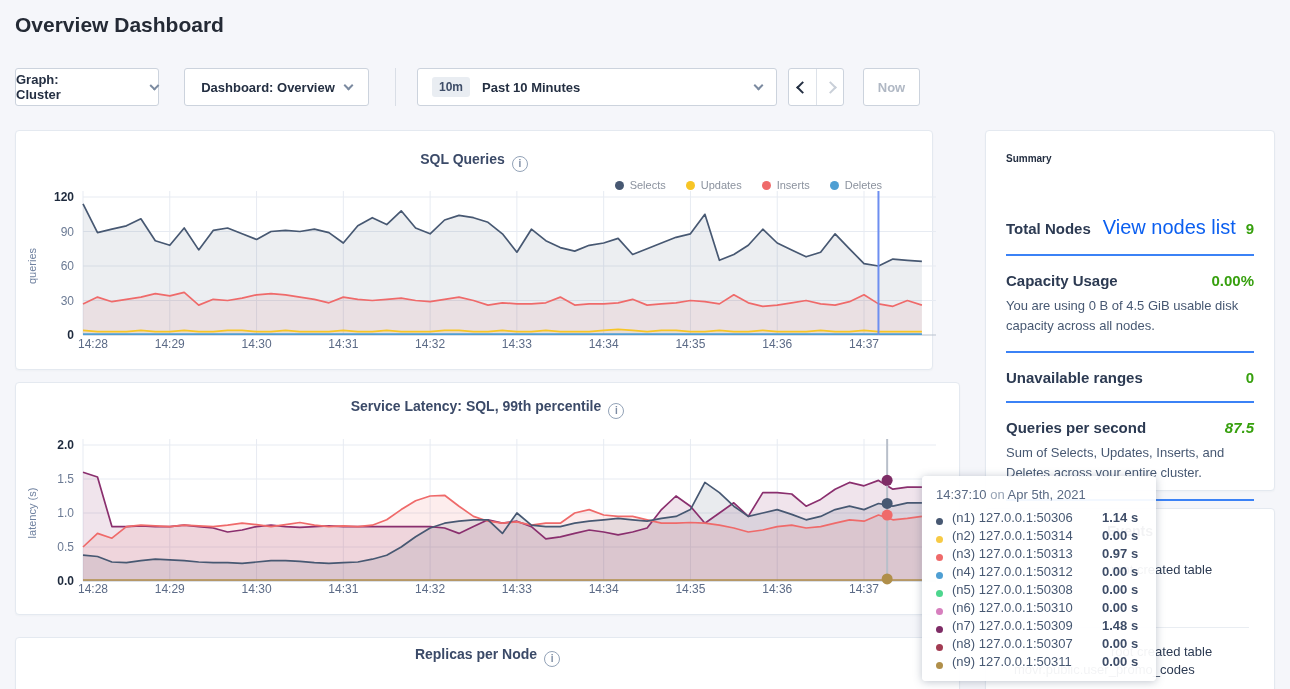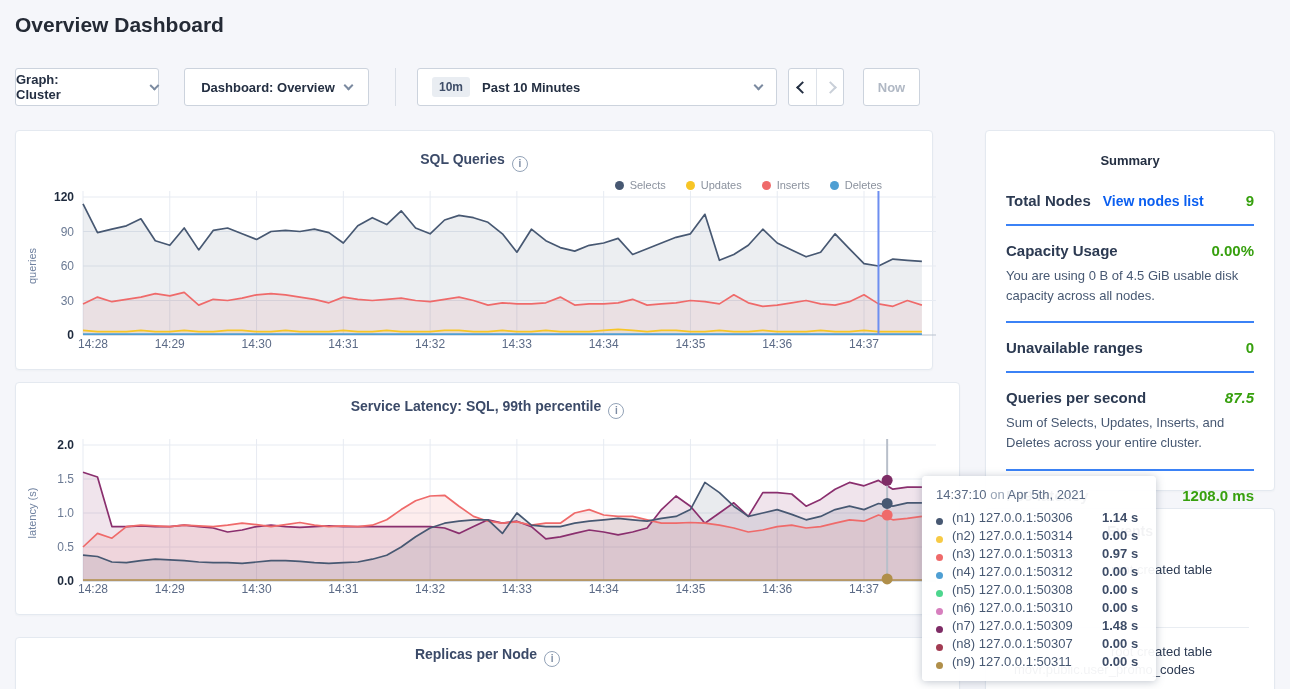--- a/index.html
+++ b/index.html
@@ -42,26 +42,26 @@
   .info { display:inline-flex; align-items:center; justify-content:center; width:16px; height:16px; margin-left:7px;
           border:1px solid #93a3b8; border-radius:50%; font-size:10px; font-weight:600; color:#7d8ca3;
           vertical-align:-3px; cursor:pointer; }
   .chart-svg { position:absolute; left:0; top:0; }
   .legend { position:absolute; top:48px; right:50px; display:flex; gap:20px; font-size:11px; color:#8b929e; }
   .legend .li { display:flex; align-items:center; gap:6px; }
   .legend .dot { width:9px; height:9px; border-radius:50%; }
 
   
   .panel-summary { padding:0 20px; }
-  .sum-title { text-align:center; font-size:13px; font-weight:700; color:#242f42; margin-top:22px; }
+  .sum-title { font-size:10px; font-weight:700; color:#242f42; margin-top:22px; }
   .srow { padding:16px 0 15px; border-bottom:2px solid #3b82f6; }
   .srow:last-child { border-bottom:none; }
   .srow-head { display:flex; align-items:baseline; }
   .slabel { font-size:15px; font-weight:700; color:#2c3a52; }
-  .slink  { font-size:14px; font-weight:700; margin-left:12px; cursor:pointer; }
+  .slink  { font-size:20px; font-weight:400; margin-left:12px; cursor:pointer;margin-top:28px; }
   .sval   { margin-left:auto; font-size:15px; font-weight:700; }
   .sdesc  { margin-top:7px; font-size:13px; line-height:1.55; color:#475872; }
   .sum-title + .srow { border-top:none; margin-top:8px; }
 
   
   .ev-title { text-align:center; font-size:14px; font-weight:700; color:#242f42; padding-top:14px; }
   .ev-line { position:absolute; font-size:13px; color:#2c3a52; white-space:nowrap; }
   .ev-l1a { left:125px; top:53px; }
   .ev-l1b { left:125px; top:135px; }
   .ev-l2b { left:28px;  top:153px; }

